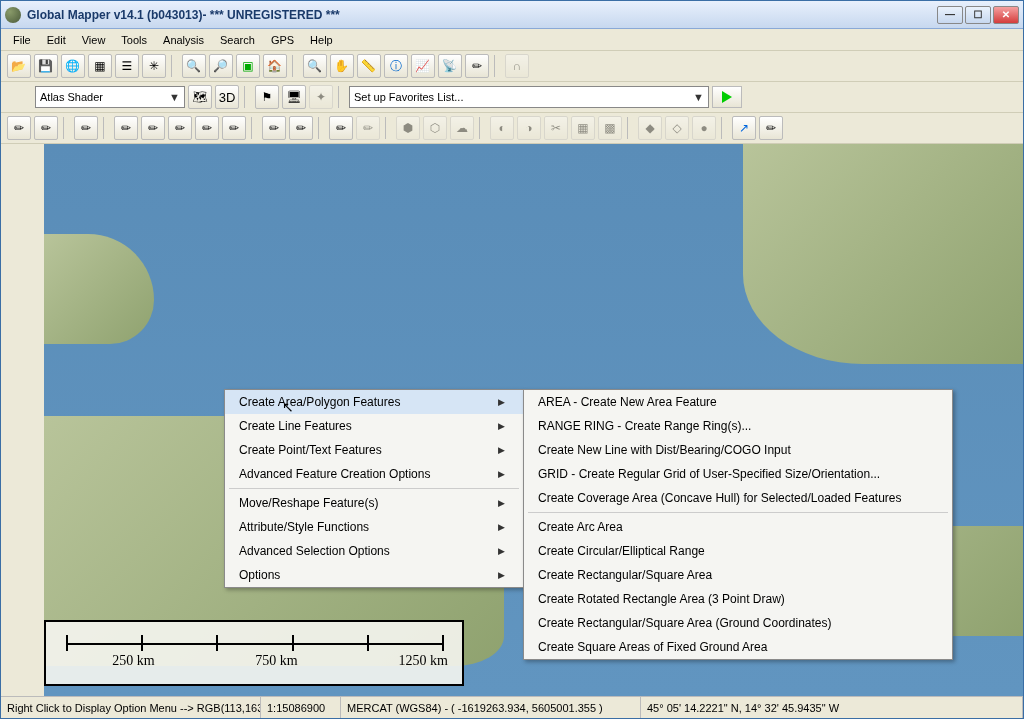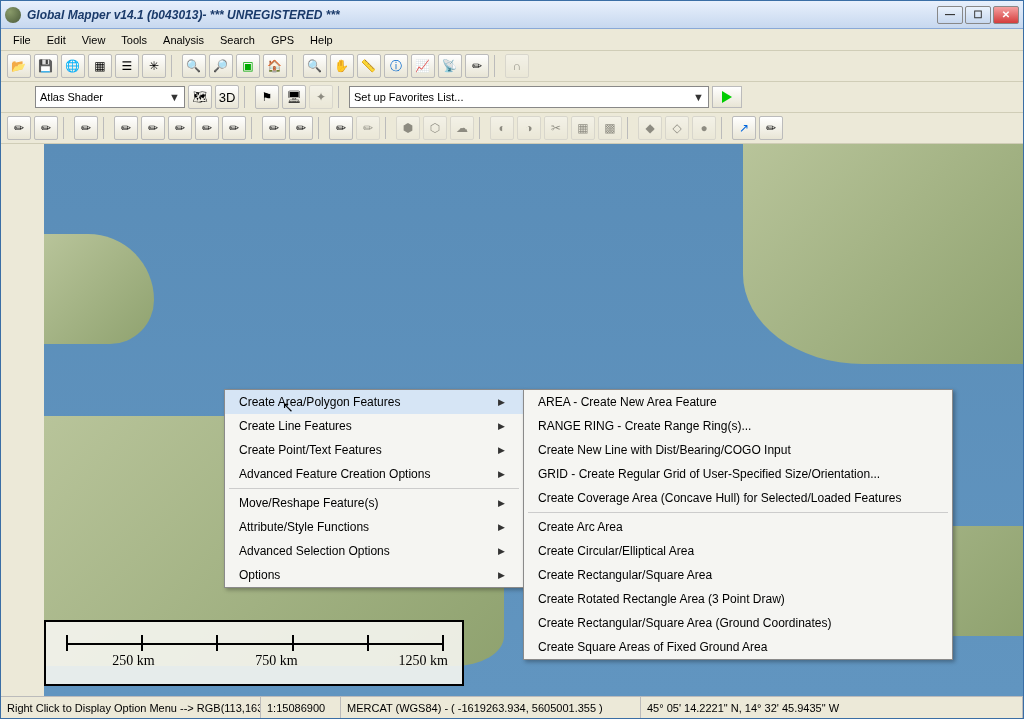--- a/index.html
+++ b/index.html
@@ -1,20 +1,20 @@
 <!DOCTYPE html>
 <html><head>
 <meta charset="utf-8">
 <style>
 * { box-sizing: border-box; margin: 0; padding: 0; }
 body { font-family: Tahoma, sans-serif; font-size: 11px; background: #fff; overflow: hidden; }
 .window { width: 1024px; height: 719px; border: 1px solid #3a6ea5; background: #ece9d8; display: flex; flex-direction: column; }
 .titlebar { height: 28px; background: linear-gradient(to bottom, #e8f0fc, #c7d8ef); display: flex; align-items: center; padding: 0 4px; border-bottom: 1px solid #8aa9d6; }
 .titlebar-icon { width: 16px; height: 16px; margin-right: 6px; background: radial-gradient(circle at 30% 30%, #8a9b6a, #4a5a3a); border-radius: 50%; }
-.titlebar-text { flex: 1; color: #1a3a6a; font-weight: bold; font-size: 12px; font-style: italic; }
+.titlebar-text { flex: 1; color: #1a3a6a; font-weight: bold; font-size: 12px; }
 .win-controls { display: flex; gap: 2px; }
 .win-btn { width: 26px; height: 18px; border: 1px solid #888; border-radius: 2px; display: flex; align-items: center; justify-content: center; font-size: 10px; font-weight: bold; cursor: pointer; }
 .win-min, .win-max { background: linear-gradient(to bottom, #eaf2fc, #c7d8ef); color: #333; }
 .win-close { background: linear-gradient(to bottom, #f5a0a0, #d43c3c); color: #fff; }
 .menubar { height: 22px; background: #ece9d8; display: flex; align-items: center; padding: 0 4px; border-bottom: 1px solid #d0cdb7; }
 .menu-item { padding: 3px 8px; cursor: pointer; color: #000; }
 .toolbar { display: flex; align-items: center; padding: 3px 6px; background: #ece9d8; border-bottom: 1px solid #d0cdb7; gap: 3px; flex-wrap: wrap; }
 .toolbar-sep { width: 6px; height: 22px; border-left: 1px solid #bbb; margin: 0 2px; }
 .tbtn { width: 24px; height: 24px; border: 1px solid #bbb; background: linear-gradient(to bottom, #fff, #e8e5d5); border-radius: 2px; display: flex; align-items: center; justify-content: center; cursor: pointer; font-size: 12px; }
 .tbtn.disabled { opacity: 0.4; cursor: default; }
@@ -303,21 +303,21 @@
           <span>GRID - Create Regular Grid of User-Specified Size/Orientation...</span>
         </div>
       <div class="ctx-item">
           <span>Create Coverage Area (Concave Hull) for Selected/Loaded Features</span>
         </div>
       <div class="ctx-sep"></div>
       <div class="ctx-item">
           <span>Create Arc Area</span>
         </div>
       <div class="ctx-item">
-          <span>Create Circular/Elliptical Area</span>
+          <span>Create Circular/Elliptical Range</span>
         </div>
       <div class="ctx-item">
           <span>Create Rectangular/Square Area</span>
         </div>
       <div class="ctx-item">
           <span>Create Rotated Rectangle Area (3 Point Draw)</span>
         </div>
       <div class="ctx-item">
           <span>Create Rectangular/Square Area (Ground Coordinates)</span>
         </div>

